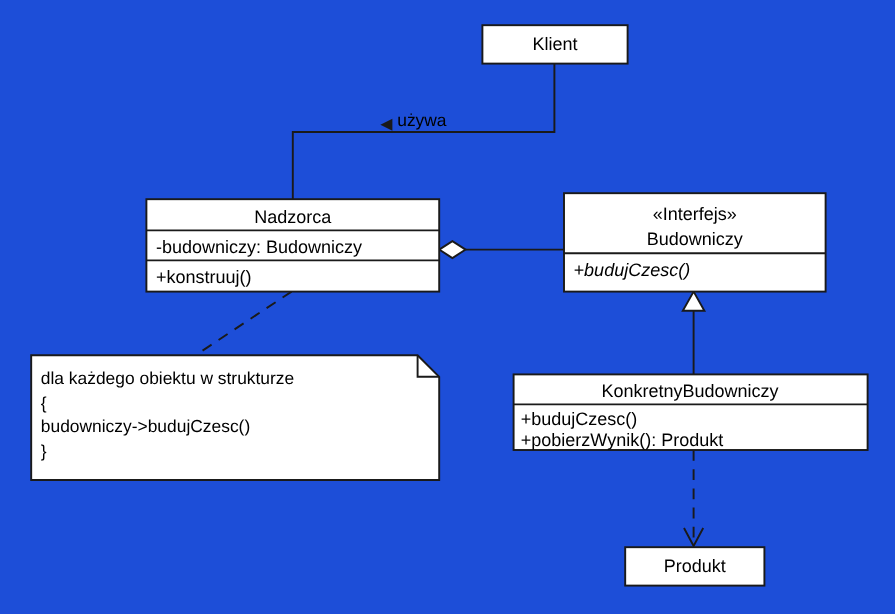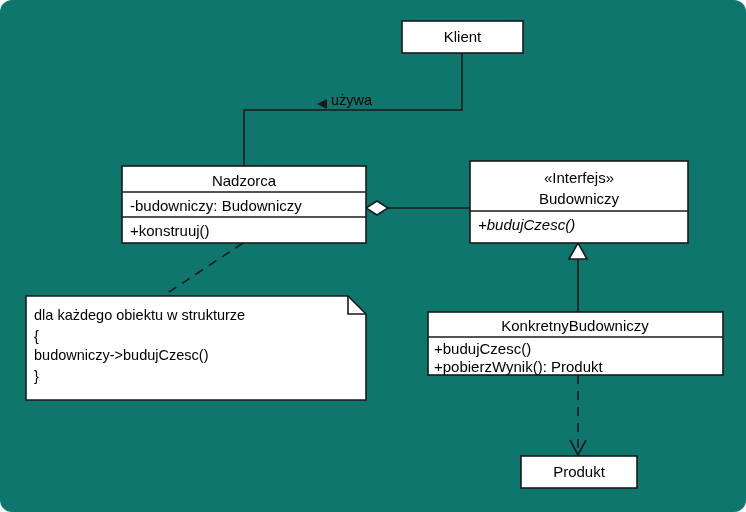--- a/index.html
+++ b/index.html
@@ -4,24 +4,23 @@
 <style>
   html, body {
     margin: 0;
     padding: 0;
     background: #ffffff;
   }
   #diagram-root {
     position: relative;
     width: 746px;
     height: 512px;
-    background: #0f766e;
+    background: #1d4ed8;
     font-family: "Liberation Sans", "DejaVu Sans", sans-serif;
     overflow: hidden;
-    border-radius: 12px;
   }
   #uml-svg {
     position: absolute;
     left: 0;
     top: 0;
     width: 746px;
     height: 512px;
   }
   .box-rect {
     fill: #ffffff;

